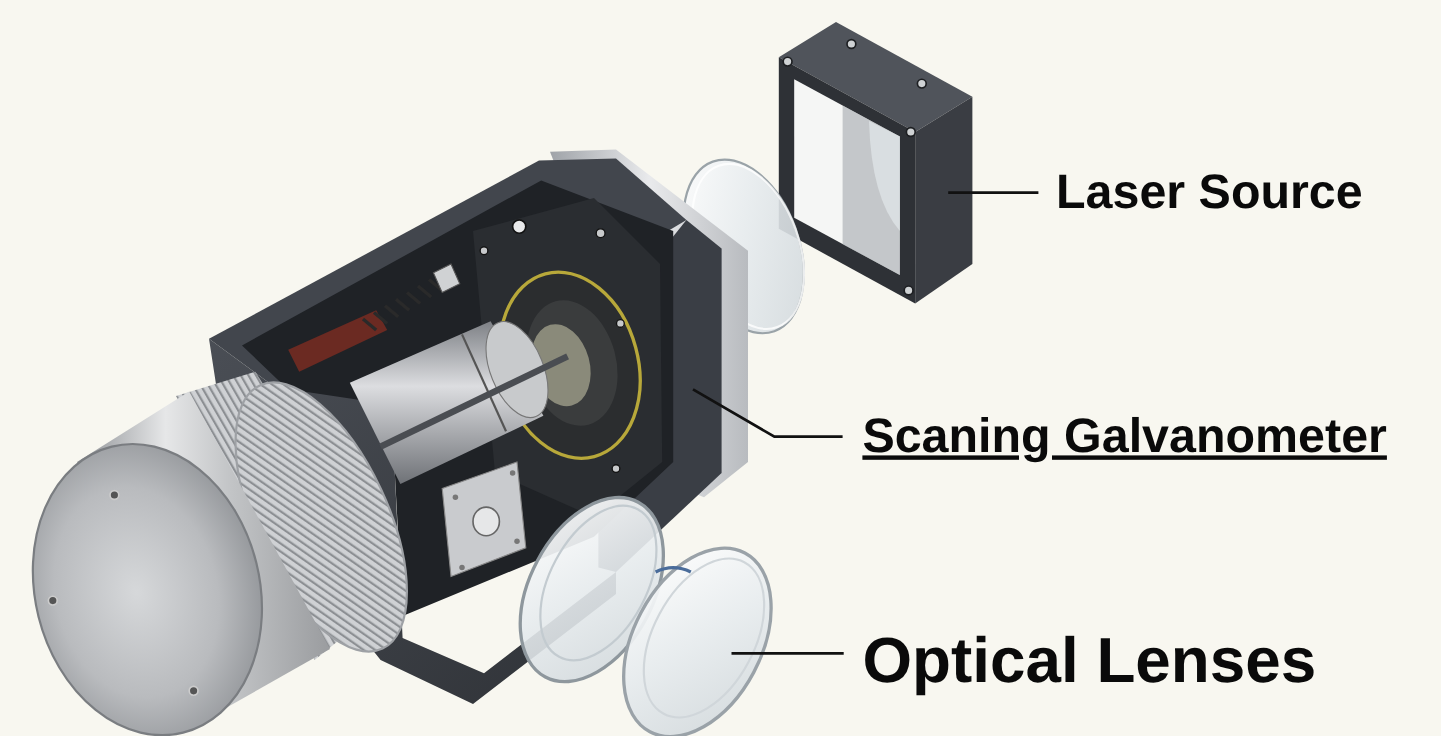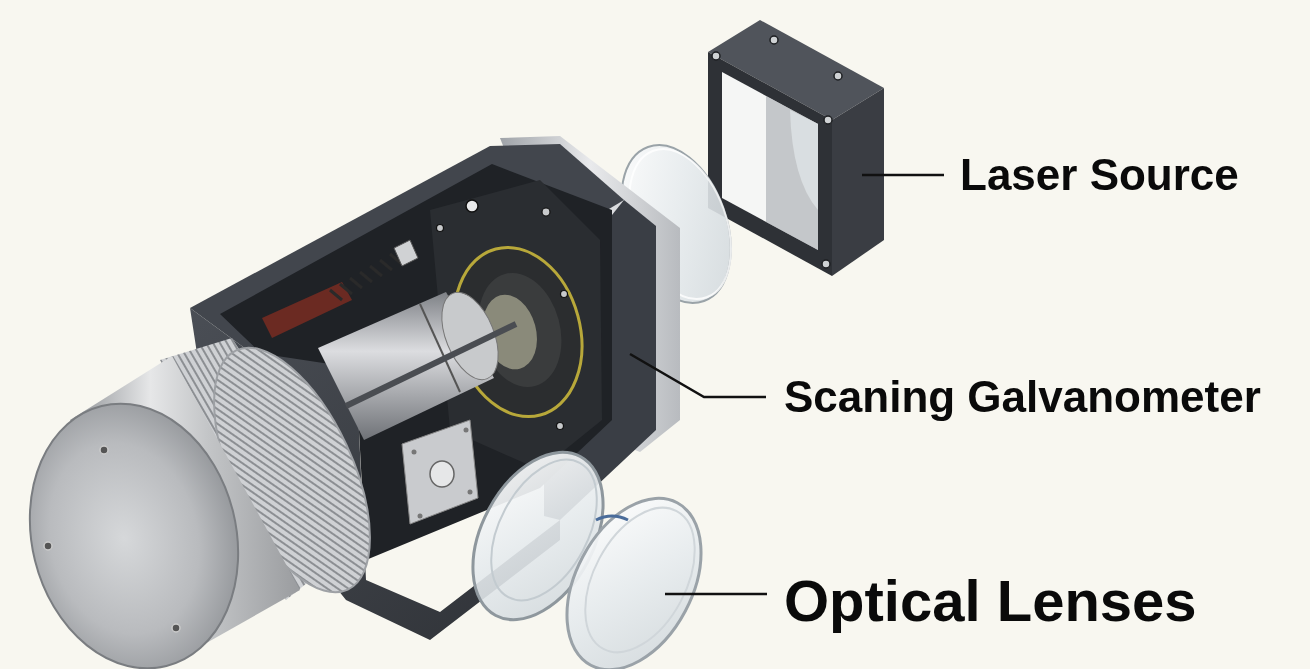--- a/index.html
+++ b/index.html
@@ -1,20 +1,20 @@
 <!DOCTYPE html>
 <html><head>
 <meta charset="utf-8">
 <style>
   html,body{margin:0;padding:0;}
   body{width:1310px;height:669px;overflow:hidden;background:#f8f7f0;position:relative;font-family:"Liberation Sans",sans-serif;}
   #stage{position:absolute;left:0;top:0;width:1310px;height:669px;}
   .label{position:absolute;font-family:"Liberation Sans",sans-serif;font-weight:bold;color:#0a0a0a;white-space:nowrap;letter-spacing:0px;text-align:center;}
   #lbl-laser{left:960px;top:150px;font-size:44px;}
-  #lbl-galvo{left:784px;top:372px;font-size:44px;}
+  #lbl-galvo{left:784px;top:372px;font-size:44px;text-decoration:underline;}
   #lbl-lens{left:784px;top:567px;font-size:58px;}
 </style>
 </head>
 <body>
 
 <svg id="stage" viewBox="0 0 1310 669" xmlns="http://www.w3.org/2000/svg">
   <defs>
     <linearGradient id="alu" x1="0" y1="0" x2="1" y2="0">
       <stop offset="0" stop-color="#8d9094"></stop>
       <stop offset="0.35" stop-color="#e6e7e8"></stop>

